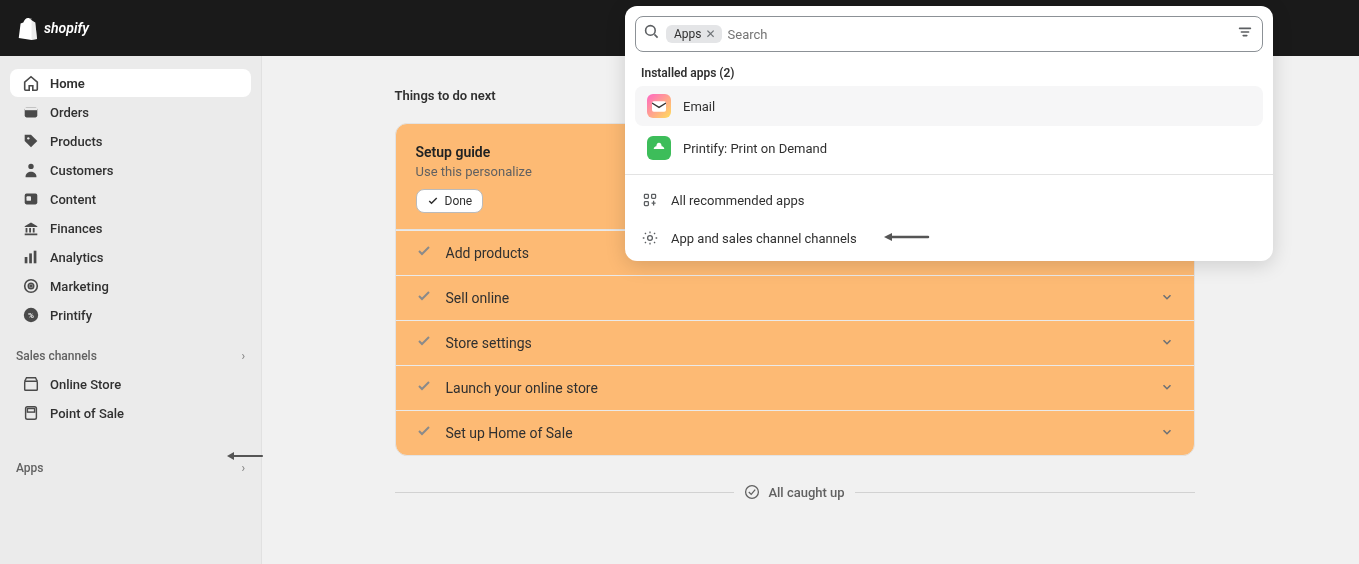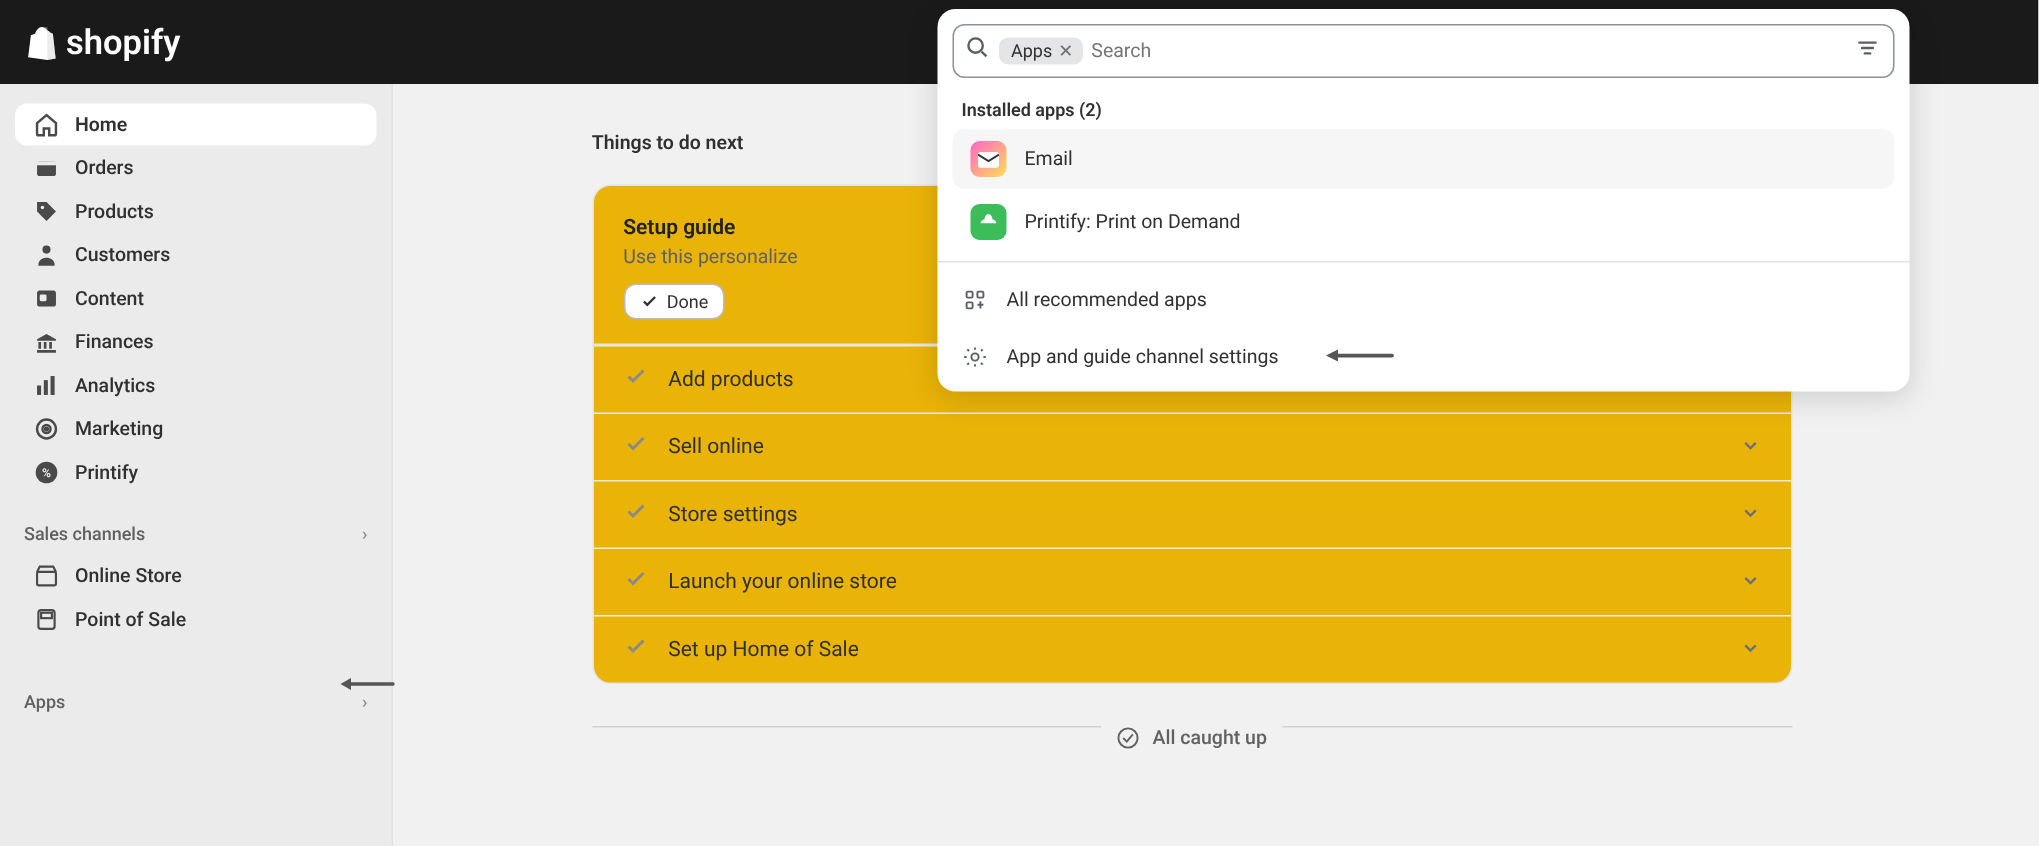--- a/index.html
+++ b/index.html
@@ -1,46 +1,46 @@
 <!DOCTYPE html>
 <html><head>
 <meta charset="utf-8">
 <style>
 * { margin: 0; padding: 0; box-sizing: border-box; font-family: -apple-system, BlinkMacSystemFont, "Segoe UI", Roboto, sans-serif; }
 body { background: #f1f1f1; width: 1359px; height: 564px; overflow: hidden; position: relative; }
 
 .topbar { background: #1a1a1a; height: 56px; display: flex; align-items: center; padding: 0 16px; position: relative; z-index: 1; }
-.logo { display: flex; align-items: center; gap: 6px; color: #fff; font-weight: 600; font-size: 23px; }
+.logo { display: flex; align-items: center; gap: 6px; color: #fff; font-weight: 600; font-size: 14px; font-style: italic; }
 .logo-icon { width: 22px; height: 24px; }
 
 .sidebar { position: absolute; top: 56px; left: 0; width: 262px; height: calc(100% - 56px); background: #ebebeb; border-right: 1px solid #e1e1e1; padding: 12px 4px; }
 .nav-item { display: flex; align-items: center; gap: 10px; padding: 5px 12px; border-radius: 8px; cursor: pointer; color: #303030; font-size: 13px; font-weight: 500; margin: 1px 6px; }
 .nav-item.active { background: #fff; font-weight: 600; }
 .nav-icon { width: 18px; height: 18px; display: flex; align-items: center; justify-content: center; color: #4a4a4a; flex-shrink: 0; }
 .nav-section { display: flex; align-items: center; justify-content: space-between; padding: 6px 12px; color: #616161; font-size: 12px; font-weight: 500; margin-top: 14px; }
 .nav-chevron { color: #8a8a8a; }
 
 .main { position: absolute; top: 56px; left: 230px; right: 0; bottom: 0; padding: 32px 48px; overflow: auto; }
 .content { max-width: 800px; margin: 0 auto; }
 .heading { font-size: 13px; font-weight: 600; color: #303030; margin-bottom: 20px; }
 
-.card { background: #eab308; border: 1px solid #e3e3e3; border-radius: 12px; overflow: hidden; }
+.card { background: #fdba74; border: 1px solid #e3e3e3; border-radius: 12px; overflow: hidden; }
 .card-header { padding: 20px 20px 16px; border-bottom: 1px solid #e3e3e3; }
 .card-title { font-size: 14px; font-weight: 600; color: #202223; margin-bottom: 4px; }
 .card-sub { font-size: 13px; color: #616161; margin-bottom: 10px; }
 .done-btn { display: inline-flex; align-items: center; gap: 6px; padding: 4px 10px; border: 1px solid #bababa; border-radius: 8px; background: #fff; font-size: 12px; color: #303030; cursor: pointer; }
 
 .task-row { display: flex; align-items: center; justify-content: space-between; padding: 12px 20px; border-top: 1px solid #eaeaea; cursor: pointer; }
 .task-row:first-of-type { border-top: none; }
 .task-left { display: flex; align-items: center; gap: 14px; }
 .task-check { color: #8a8a8a; }
 .task-label { font-size: 14px; font-weight: 400; color: #303030; }
 .task-chevron { color: #6d7175; }
 
-.caught-up { display: flex; align-items: flex-start; gap: 10px; margin-top: 28px; }
+.caught-up { display: flex; align-items: center; gap: 10px; margin-top: 28px; }
 .caught-line { flex: 1; height: 1px; background: #d2d2d2; }
 .caught-mid { display: flex; align-items: center; gap: 8px; color: #616161; font-size: 13px; font-weight: 500; }
 
 
 .popover { position: absolute; top: 6px; left: 625px; width: 648px; background: #fff; border-radius: 12px; box-shadow: 0 4px 20px rgba(0,0,0,0.15); z-index: 20; padding-bottom: 4px; }
 .search-bar { margin: 10px; border: 1px solid #8c9196; border-radius: 8px; display: flex; align-items: center; padding: 4px 8px; gap: 6px; height: 36px; }
 .search-icon { color: #5c5f62; }
 .search-chip { background: #e4e5e7; border-radius: 6px; padding: 2px 6px 2px 8px; font-size: 12px; color: #303030; display: flex; align-items: center; gap: 4px; }
 .chip-x { color: #6d7175; font-size: 12px; cursor: pointer; }
 .search-input { border: none; outline: none; flex: 1; font-size: 13px; color: #303030; background: transparent; }
@@ -320,21 +320,21 @@
       </span>
     <span>All recommended apps</span>
   </div>
   <div class="pop-link">
     <span class="pop-link-icon">
         <svg width="16" height="16" viewBox="0 0 20 20" fill="none" stroke="currentColor" stroke-width="1.6">
           <circle cx="10" cy="10" r="3"></circle>
           <path d="M10 2v2M10 16v2M3 10H1M19 10h-2M5 5l-1.4-1.4M16.4 16.4L15 15M5 15l-1.4 1.4M16.4 3.6L15 5"></path>
         </svg>
       </span>
-    <span>App and guide channel settings</span>
+    <span>App and sales channel channels</span>
   </div>
 </div>
 
 <svg class="annotation-arrow arrow1" width="50" height="14" viewBox="0 0 50 14">
   <path d="M48 7 L8 7" stroke="#555" stroke-width="2.5" fill="none" stroke-linecap="round"></path>
   <path d="M12 3 L4 7 L12 11 Z" fill="#555"></path>
 </svg>
 <svg class="annotation-arrow arrow2" width="40" height="12" viewBox="0 0 40 12">
   <path d="M38 6 L6 6" stroke="#555" stroke-width="2.2" fill="none" stroke-linecap="round"></path>
   <path d="M10 2 L3 6 L10 10 Z" fill="#555"></path>

